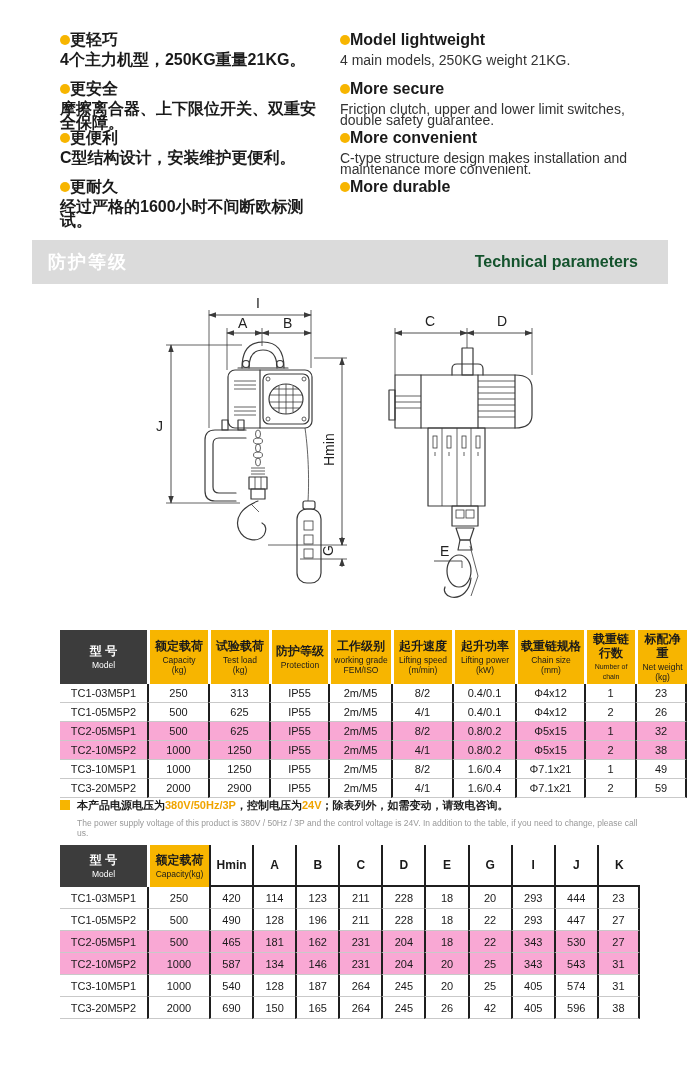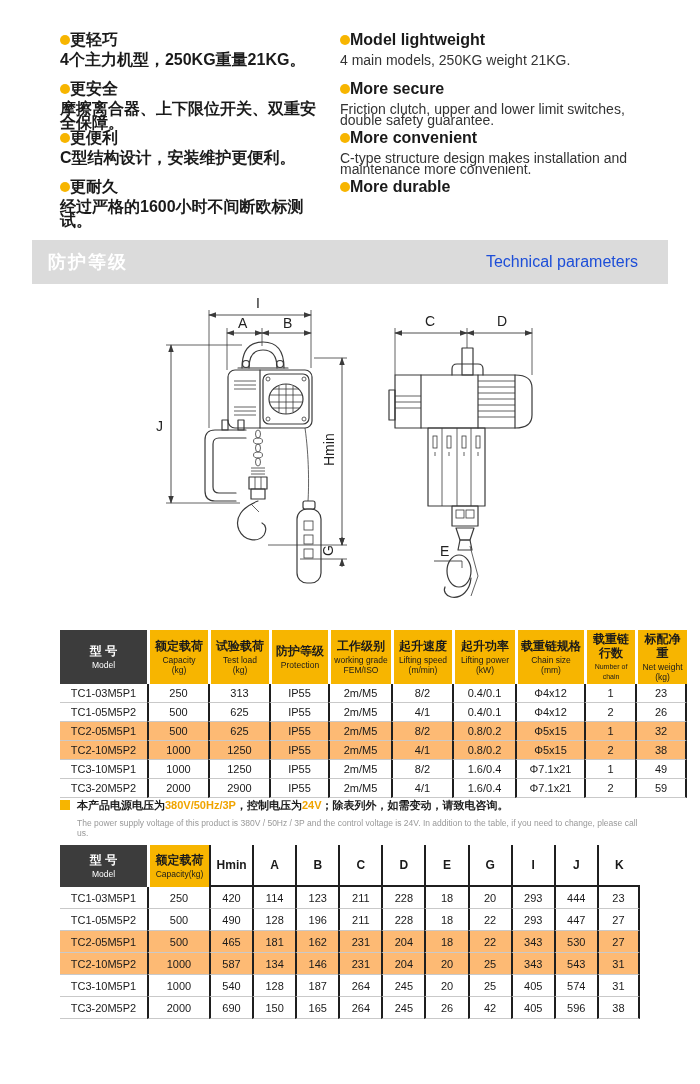--- a/index.html
+++ b/index.html
@@ -14,21 +14,21 @@
   .feat{height:48px;margin-bottom:1px;}
   .feat-title{display:flex;align-items:center;gap:0;font-size:16px;font-weight:bold;height:20px;}
   .dot{width:10px;height:10px;border-radius:50%;background:var(--yellow);flex:0 0 10px;}
   .feat-desc{font-size:16px;font-weight:bold;margin-top:3px;line-height:14px;}
   .feat-desc-en{font-size:14px;font-weight:normal;color:#333;margin-top:5px;line-height:11px;}
 
   
   .banner{position:absolute;top:240px;left:32px;width:636px;height:44px;background:#dbdbdb;
           display:flex;align-items:center;justify-content:space-between;padding:0 16px 0 16px;box-sizing:border-box;}
   .banner .cn{color:#fff;font-size:18px;font-weight:bold;letter-spacing:2px;}
-  .banner .en{color:#1d4ed8;font-size:16px;font-weight:normal;padding-right:14px;}
+  .banner .en{color:#14532d;font-size:16px;font-weight:bold;padding-right:14px;}
 
   
   .drawing{position:absolute;top:288px;left:0;width:700px;height:335px;}
   .drawing .ln{stroke:#3a3a3a;stroke-width:1.2;fill:none;stroke-linecap:round;stroke-linejoin:round;}
   .drawing .thin{stroke:#3a3a3a;stroke-width:0.8;fill:none;}
   .drawing .dim{stroke:#3a3a3a;stroke-width:0.9;fill:none;}
   .drawing text{font-family:"Liberation Sans",sans-serif;font-size:14px;fill:#222;}
 
   
   .tblwrap{position:absolute;left:60px;width:580px;}
@@ -44,21 +44,21 @@
   .h-en{font-size:8.5px;font-weight:normal;line-height:10px;margin-top:2px;white-space:pre-line;}
   .h-sm{font-size:7px;}
   .t1 th{height:48px;}
   .t2 th{height:36px;}
   td{font-size:11px;text-align:center;vertical-align:middle;
      border-left:2px solid #1f1f1f;border-top:1px solid #c9c9c9;padding:0 1px;}
   td:first-child{border-left:none;}
   td:last-child{border-right:2px solid #1f1f1f;}
   tbody tr:first-child td{border-top:none;}
   tbody tr:last-child td{border-bottom:1px solid #c9c9c9;}
-  tr.shaded td{background:#fdba74;}
+  tr.shaded td{background:#f9a8d4;}
   .t1 td{height:18px;}
   .t2 td{height:21px;}
   .t1 th:nth-child(1){width:85px}.t1 th:nth-child(2){width:56px}.t1 th:nth-child(3){width:56px}
   .t1 th:nth-child(4){width:54px}.t1 th:nth-child(5){width:58px}.t1 th:nth-child(6){width:56px}
   .t1 th:nth-child(7){width:58px}.t1 th:nth-child(8){width:64px}.t1 th:nth-child(9){width:46px}
   .t1 th:nth-child(10){width:47px}
   .t2 th:nth-child(1){width:85px}.t2 th:nth-child(2){width:57px}
 
   
   .note{position:absolute;top:797px;left:60px;width:590px;}

